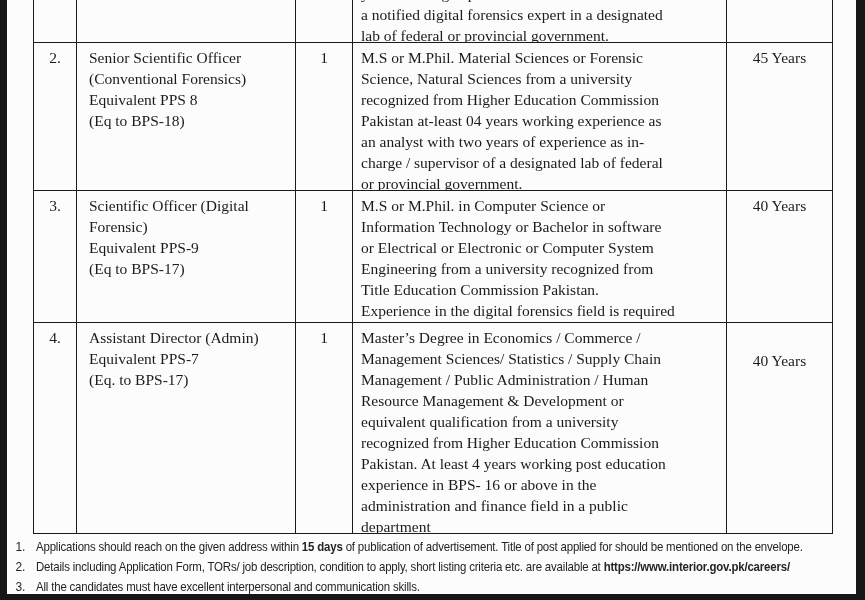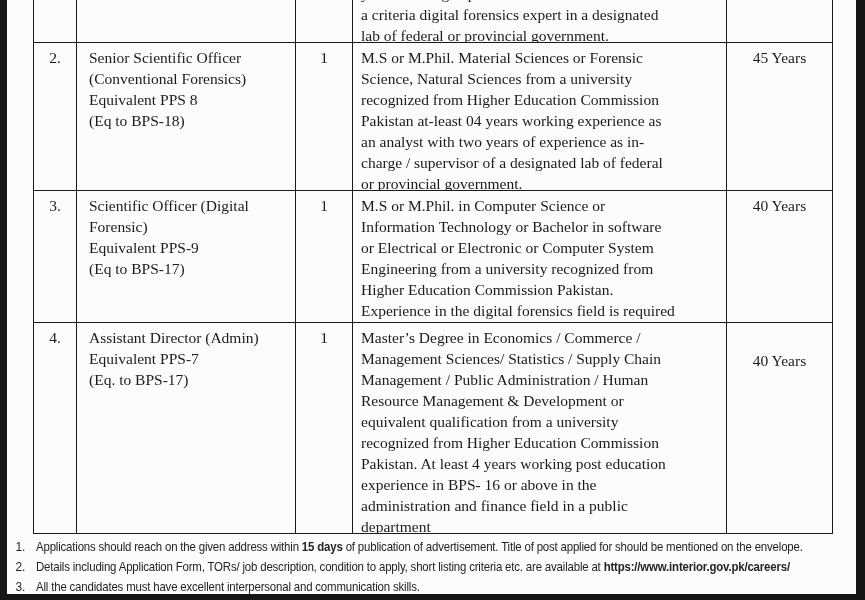--- a/index.html
+++ b/index.html
@@ -74,21 +74,21 @@
 <body>
 
 <div class="page">
 
   <div class="jobs-table">
 
     <div class="cell sr"></div>
     <div class="cell post"></div>
     <div class="cell qty"></div>
     <div class="cell qual partial"><div class="clip-shift"><span>years working experience as</span>
-<span>a criteria digital forensics expert in a designated
+<span>a notified digital forensics expert in a designated
 lab of federal or provincial government.</span></div></div>
     <div class="cell age"></div>
 
     <div class="cell sr">2.</div>
     <div class="cell post">Senior Scientific Officer
 (Conventional Forensics)
 Equivalent PPS 8
 (Eq to BPS-18)</div>
     <div class="cell qty">1</div>
     <div class="cell qual">M.S or M.Phil. Material Sciences or Forensic
@@ -103,21 +103,21 @@
     <div class="cell sr">3.</div>
     <div class="cell post">Scientific Officer (Digital
 Forensic)
 Equivalent PPS-9
 (Eq to BPS-17)</div>
     <div class="cell qty">1</div>
     <div class="cell qual">M.S or M.Phil. in Computer Science or
 Information Technology or Bachelor in software
 or Electrical or Electronic or Computer System
 Engineering from a university recognized from
-Higher Education Commission Pakistan.
+Title Education Commission Pakistan.
 Experience in the digital forensics field is required</div>
     <div class="cell age">40 Years</div>
 
     <div class="cell sr">4.</div>
     <div class="cell post">Assistant Director (Admin)
 Equivalent PPS-7
 (Eq. to BPS-17)</div>
     <div class="cell qty">1</div>
     <div class="cell qual">Master’s Degree in Economics / Commerce /
 Management Sciences/ Statistics / Supply Chain

